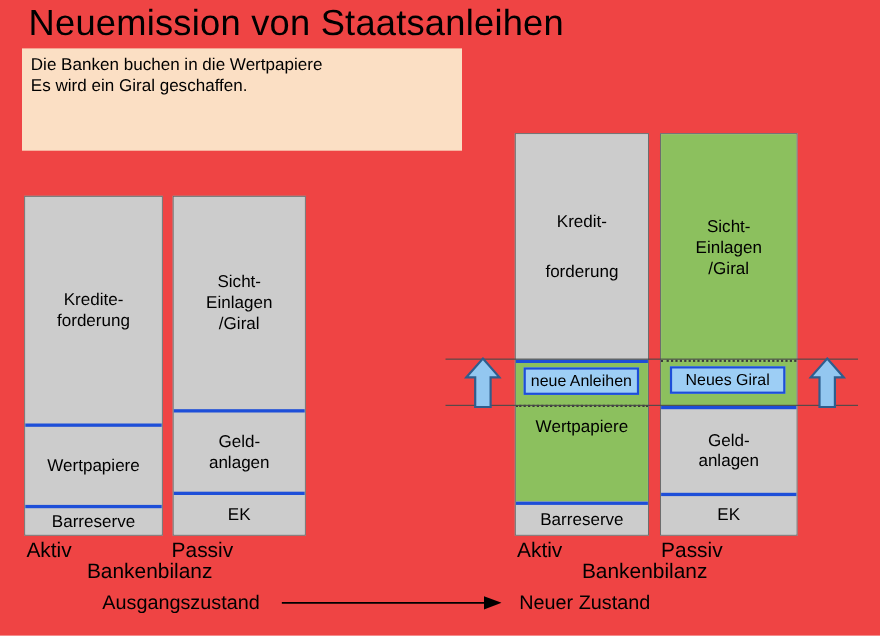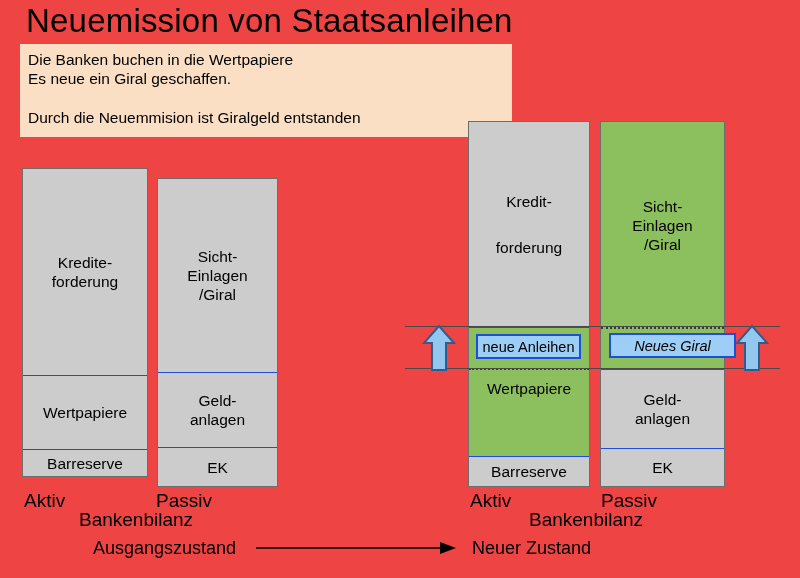--- a/index.html
+++ b/index.html
@@ -30,21 +30,21 @@
     letter-spacing: 0.2px;
     color: #000;
     white-space: nowrap;
   }
 
   
   .note-box {
     position: absolute;
     left: 20px;
     top: 44px;
-    width: 492px;
+    width: 400px;
     height: 93px;
     background: #FBDFC4;
   }
   .note-line {
     position: absolute;
     left: 8px;
     font-size: 15.5px;
     line-height: 19px;
     white-space: nowrap;
     color: #000;
@@ -69,21 +69,21 @@
     align-items: center;
     justify-content: center;
     text-align: center;
     font-size: 15.5px;
     line-height: 19px;
     color: #000;
     overflow: hidden;
   }
   .seg.gray  { background: #CCCCCC; }
   .seg.green { background: #8CC05E; }
-  .seg.divider-top { border-top: 1px solid #1d4ed8; }
+  .seg.divider-top { border-top: 3px solid #1d4ed8; }
 
   
   .foot-label {
     position: absolute;
     font-size: 19px;
     line-height: 16px;
     white-space: nowrap;
     color: #000;
   }
 
@@ -136,25 +136,24 @@
 </style>
 </head>
 <body>
 
 <div id="canvas">
 
   <div class="title">Neuemission von Staatsanleihen</div>
 
   <div class="note-box">
     <div class="note-line l1">Die Banken buchen in die Wertpapiere</div>
-    <div class="note-line l2">Es neue ein Giral geschaffen.</div>
-    <div class="note-line l3">Durch die Neuemmision ist Giralgeld entstanden</div>
-  </div>
-
-  <div class="col" style="left:22px; top:168px; width:126px; height:309px;">
+    <div class="note-line l2">Es wird ein Giral geschaffen.</div>
+  </div>
+
+  <div class="col" style="left:22px; top:178px; width:126px; height:309px;">
     <div class="seg gray" style="top:0px; height:206px; flex-direction:column;">
       <span>Kredite-</span>
       <span>forderung</span>
     </div>
     <div class="seg gray divider-top" style="top:206px; height:74px;">
       <span>Wertpapiere</span>
     </div>
     <div class="seg gray divider-top" style="top:280px; height:27px;">
       <span>Barreserve</span>
     </div>
@@ -210,21 +209,21 @@
       <span>Geld-</span>
       <span>anlagen</span>
     </div>
     <div class="seg gray divider-top" style="top:326px; height:38px;">
       <span>EK</span>
     </div>
 
     <div class="dotline" style="left:0px; right:0px; top:205px;"></div>
   </div>
 
-  <div class="chip" style="left:609px; top:333px; width:127px; height:25px;font-style:italic;">
+  <div class="chip" style="left:609px; top:333px; width:105px; height:25px;">
     <span>Neues Giral</span>
   </div>
 
   <div class="rule" style="left:405px; top:326px; width:375px;"></div>
   <div class="rule rule-lower" style="left:405px; top:368px; width:375px;"></div>
 
   <svg class="up-arrow" style="left:422px; top:324px;" width="34" height="48" viewBox="0 0 34 48">
     <polygon points="17,2 32,19 24,19 24,46 10,46 10,19 2,19" fill="#93C7F0" stroke="#2E5E8E" stroke-width="2"></polygon>
   </svg>
 

